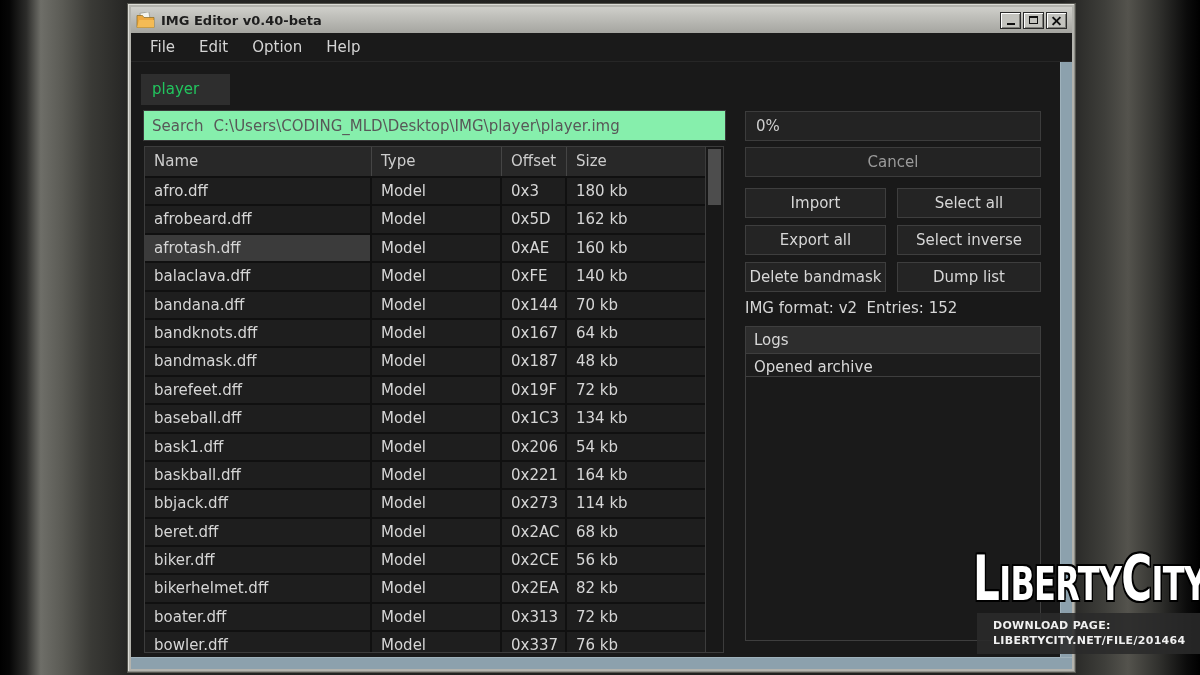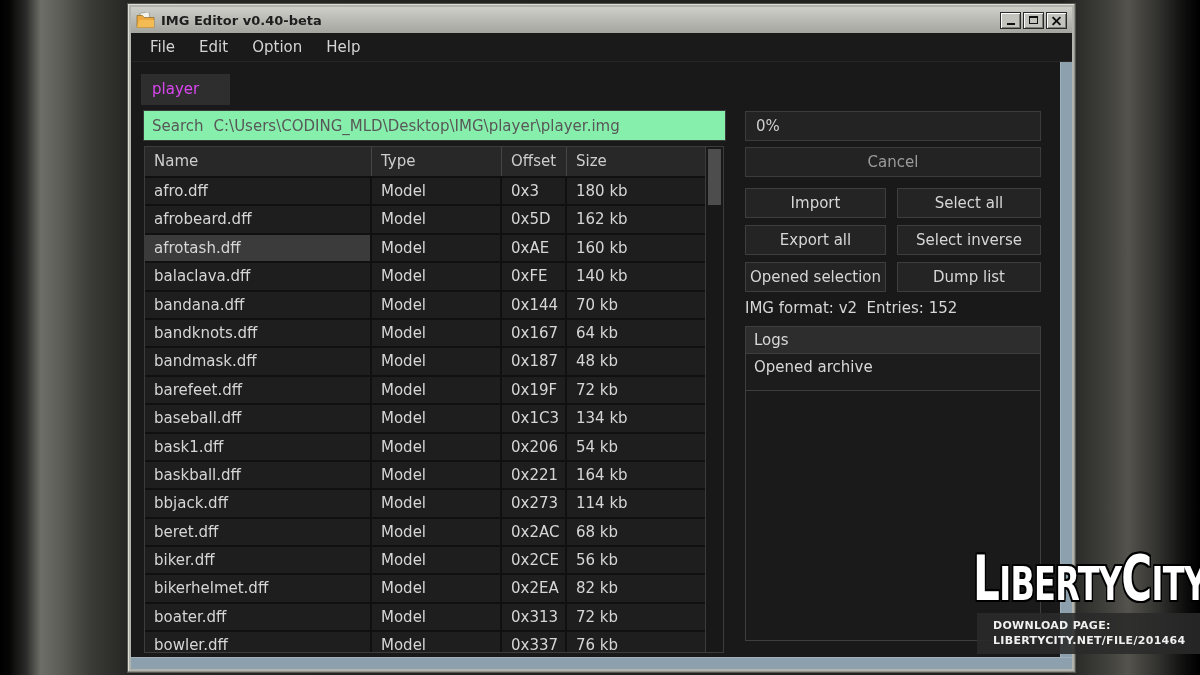--- a/index.html
+++ b/index.html
@@ -33,21 +33,21 @@
   .glyph-close::before,.glyph-close::after{content:"";position:absolute;left:-1px;top:4px;width:11px;height:2px;background:#111;}
   .glyph-close::before{transform:rotate(45deg);}
   .glyph-close::after{transform:rotate(-45deg);}
   .menubar{height:29px;background:#1a1a1a;display:flex;align-items:center;padding-left:7px;border-bottom:1px solid #262626;}
   .menu-item{padding:0 12px;font-size:15px;color:#d4d4d4;cursor:default;}
   
   .client{position:relative;height:607px;background:#191919;}
   .strip-v{position:absolute;top:0;right:0;width:12px;bottom:12px;background:#8ca1ad;border-left:1px solid #9fb2bc;}
   .strip-h{position:absolute;left:0;right:0;bottom:0;height:12px;background:#8ca1ad;border-top:1px solid #9fb2bc;}
   .tab{position:absolute;left:10px;top:12px;width:89px;height:31px;background:#2e2e2e;
-    color:#d946ef;font-size:15px;line-height:31px;padding-left:11px;}
+    color:#22c55e;font-size:15px;line-height:31px;padding-left:11px;}
   .searchbar{position:absolute;left:12px;top:48px;width:583px;height:31px;background:#86efac;
     border:1px solid #3a3a3a;display:flex;align-items:center;gap:10px;
     font-size:15px;color:#585858;padding-left:8px;white-space:nowrap;overflow:hidden;}
   
   .table{position:absolute;left:13px;top:84px;width:580px;height:507px;border:1px solid #3c3c3c;
     display:flex;background:#101010;}
   .table-main{width:560px;display:flex;flex-direction:column;}
   .thead{display:grid;grid-template-columns:227px 130px 65px 1fr;background:#282828;height:29px;flex:0 0 29px;}
   .th{font-size:15px;color:#cdcdcd;line-height:29px;padding-left:9px;border-right:1px solid #454545;
     white-space:nowrap;overflow:hidden;}
@@ -65,21 +65,21 @@
   .progress{top:49px;color:#cfcfcf;padding-left:10px;}
   .cancel{top:85px;color:#9b9b9b;text-align:center;cursor:pointer;}
   .btn-grid{position:absolute;left:614px;top:126px;width:296px;display:grid;
     grid-template-columns:141px 144px;column-gap:11px;row-gap:7px;}
   .abtn{height:30px;background:#242424;border:1px solid #3e3e3e;font-size:15px;color:#d6d6d6;
     text-align:center;line-height:28px;cursor:pointer;white-space:nowrap;overflow:hidden;}
   .status{position:absolute;left:614px;top:237px;font-size:15px;color:#d6d6d6;white-space:pre;}
   .logs{position:absolute;left:614px;top:264px;width:296px;height:315px;border:1px solid #3e3e3e;background:#1a1a1a;}
   .logs-header{height:27px;background:#2d2d2d;border-bottom:1px solid #3e3e3e;font-size:15px;
     color:#d8d8d8;line-height:27px;padding-left:8px;}
-  .log-entry{height:37px;border-bottom:1px solid #3e3e3e;background:#1c1c1c;font-size:15px;
+  .log-entry{height:23px;border-bottom:1px solid #3e3e3e;background:#1c1c1c;font-size:15px;
     color:#d8d8d8;line-height:27px;padding-left:8px;}
   
   .lc-logo{position:absolute;left:973px;top:548px;z-index:5;display:flex;align-items:baseline;
     transform:scaleX(0.68);transform-origin:left top;color:#fff;font-weight:bold;letter-spacing:-1px;
     white-space:nowrap;
     text-shadow:-2px 0 #000,2px 0 #000,0 -2px #000,0 2px #000,-2px -2px #000,2px -2px #000,-2px 2px #000,2px 2px #000;}
   .lc-cap{font-size:62px;line-height:1;}
   .lc-rest{font-size:47px;line-height:1;}
   .dlbox{position:absolute;left:977px;top:613px;width:228px;height:41px;background:rgba(42,42,42,0.88);
     z-index:5;padding:5px 0 0 16px;font-size:11px;font-weight:bold;color:#f0f0f0;line-height:15px;
@@ -244,21 +244,21 @@
         </div>
       </div>
 
       <div class="progress">0%</div>
       <div class="cancel">Cancel</div>
       <div class="btn-grid" id="btngrid">
           <div class="abtn">Import</div>
           <div class="abtn">Select all</div>
           <div class="abtn">Export all</div>
           <div class="abtn">Select inverse</div>
-          <div class="abtn">Opened selection</div>
+          <div class="abtn">Delete bandmask</div>
           <div class="abtn">Dump list</div>
         </div>
       <div class="status">IMG format: v2  Entries: 152</div>
 
       <div class="logs">
         <div class="logs-header">Logs</div>
         <div id="loglist">
             <div class="log-entry">Opened archive</div>
           </div>
       </div>

